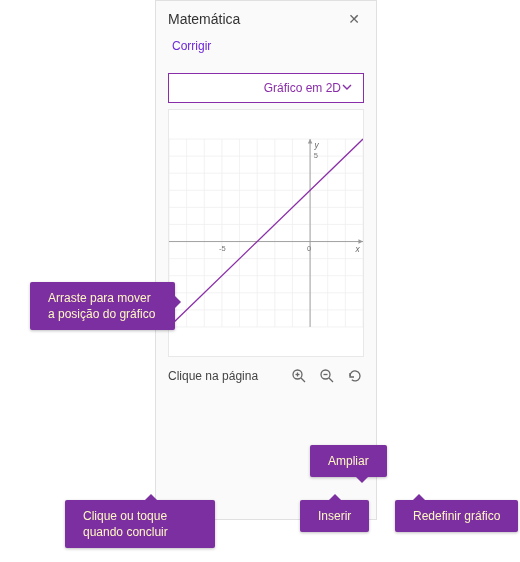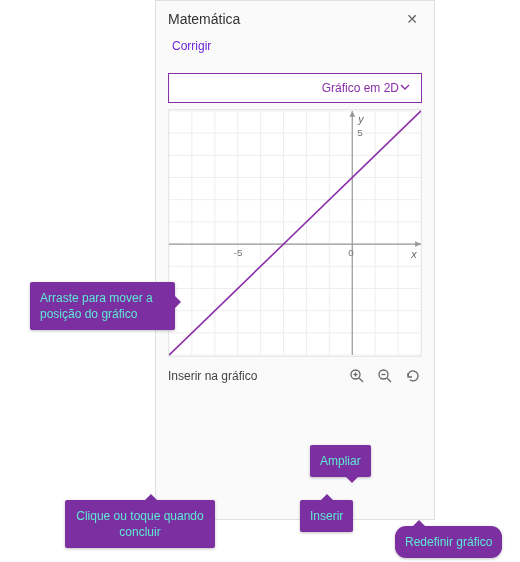--- a/index.html
+++ b/index.html
@@ -10,21 +10,21 @@
     height: 562px;
     background: #ffffff;
     font-family: "Segoe UI", Arial, sans-serif;
     position: relative;
     overflow: hidden;
   }
   .pane {
     position: absolute;
     left: 155px;
     top: 0;
-    width: 280px;
+    width: 222px;
     height: 520px;
     border: 1px solid #e0e0e0;
     background: #fafafa;
   }
   .header {
     display: flex;
     justify-content: space-between;
     align-items: center;
     padding: 8px 12px 6px 12px;
   }
@@ -109,23 +109,23 @@
     height: 18px;
     display: flex;
     align-items: center;
     justify-content: center;
     cursor: pointer;
     color: #666;
   }
   .callout {
     position: absolute;
     background: #7b2fa0;
-    color: #5eead4;
-    font-size: 12px;
-    padding: 8px 10px;
+    color: #fef9c3;
+    font-size: 12px;
+    padding: 8px 18px;
     line-height: 1.35;
     border-radius: 2px;
     box-shadow: 0 1px 3px rgba(0,0,0,.25);
   }
   .callout .tip-up {
     position: absolute;
     top: -6px;
     width: 0; height: 0;
     border-left: 6px solid transparent;
     border-right: 6px solid transparent;
@@ -144,25 +144,25 @@
   #c-drag .tip-right { top: 14px; }
   #c-reduce { left: 310px; top: 445px; }
   
   #c-reduce .tip-down {
     position:absolute; bottom:-6px; left:60%;
     width:0;height:0;
     border-left:6px solid transparent;
     border-right:6px solid transparent;
     border-top:6px solid #7b2fa0;
   }
-  #c-insert { left: 65px; top: 500px; width:150px;text-align:center; }
+  #c-insert { left: 65px; top: 500px; width:150px; }
   #c-insert .tip-up { left: 80px; }
   #c-zoomin { left: 300px; top: 500px; }
   #c-zoomin .tip-up { left: 50%; margin-left:-6px; }
-  #c-reset  { left: 395px; top: 526px; border-radius: 11px; }
+  #c-reset  { left: 395px; top: 500px; }
   #c-reset .tip-up { left: 18px; }
 </style>
 </head>
 <body>
 
 <div class="pane">
   <div class="header">
     <span class="title">Matemática</span>
     <span class="close">✕</span>
   </div>
@@ -214,21 +214,21 @@
         <text x="65.81818181818181" y="147.27272727272728" font-size="10" fill="#777">-5</text>
         <text x="182.1818181818182" y="147.27272727272728" font-size="10" fill="#777">0</text>
         <text x="191.1818181818182" y="25.54545454545456" font-size="10" fill="#777">5</text>
         <text x="246" y="149.27272727272728" font-size="11" font-style="italic" fill="#666">x</text>
         <text x="192.1818181818182" y="12" font-size="11" font-style="italic" fill="#666">y</text>
         <line x1="0" y1="248" x2="256" y2="0" stroke="#8a2da8" stroke-width="1.6"></line>
       </svg>
   </div>
 
   <div class="bottom-row">
-    <span class="insert-link">Inserir na gráfico</span>
+    <span class="insert-link">Clique na página</span>
     <div class="icon-group">
       <span class="ibtn">
         <svg width="16" height="16" viewBox="0 0 16 16">
             <circle cx="6.5" cy="6.5" r="4.5" fill="none" stroke="#666" stroke-width="1.3"></circle>
             <line x1="10" y1="10" x2="14" y2="14" stroke="#666" stroke-width="1.3"></line>
             <line x1="4.5" y1="6.5" x2="8.5" y2="6.5" stroke="#666" stroke-width="1.3"></line>
             <line x1="6.5" y1="4.5" x2="6.5" y2="8.5" stroke="#666" stroke-width="1.3"></line>
           </svg>
       </span>
       <span class="ibtn">

